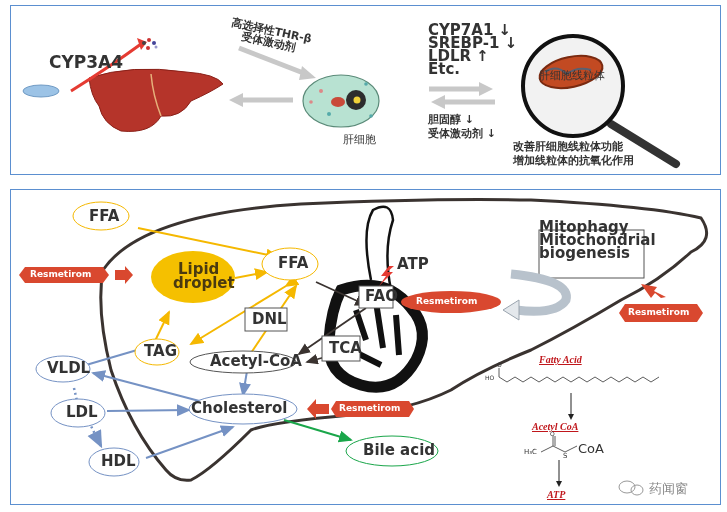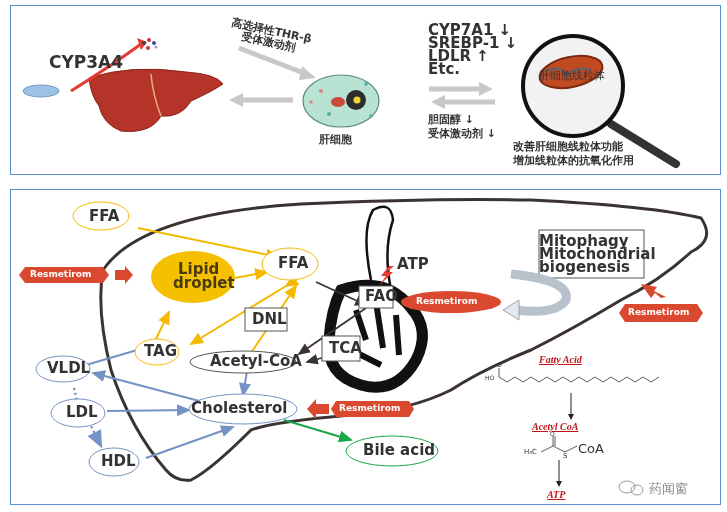--- a/index.html
+++ b/index.html
@@ -61,21 +61,21 @@
       <circle cx="562" cy="80" r="50" fill="#f2f2f2" stroke="#111" stroke-width="4"></circle>
       <ellipse cx="560" cy="66" rx="32" ry="15" fill="#c24a22" stroke="#7a2a10" stroke-width="2" transform="rotate(-12 560 66)"></ellipse>
       <path d="M534 66 Q545 58 556 68 Q566 60 580 64" stroke="#5a6070" stroke-width="2" fill="none"></path>
     </g>
   </svg>
 
   <div class="t en" style="left:38px;top:50px;font-size:17px">CYP3A4</div>
   <div class="t cn" style="left:222px;top:10px;transform:rotate(12deg);transform-origin:left top">高选择性THR-β</div>
   <div class="t cn" style="left:232px;top:24px;transform:rotate(12deg);transform-origin:left top">受体激动剂</div>
 
-  <div class="t cn" style="left:308px;top:127px;font-weight:bold">肝细胞</div>
+  <div class="t cn" style="left:332px;top:127px;font-weight:normal">肝细胞</div>
 
   <div style="position:absolute;left:417px;top:18px">
     <div class="t en" style="position:static">CYP7A1 ↓</div>
     <div class="t en" style="position:static">SREBP-1 ↓</div>
     <div class="t en" style="position:static">LDLR ↑</div>
     <div class="t en" style="position:static">Etc.</div>
   </div>
   <div style="position:absolute;left:417px;top:107px">
     <div class="t cn" style="position:static">胆固醇 ↓</div>
     <div class="t cn" style="position:static">受体激动剂 ↓</div>
@@ -188,21 +188,21 @@
   <div class="t en" style="left:241px;top:123px">DNL</div>
   <div class="t en" style="left:199px;top:165px">Acetyl-CoA</div>
   <div class="t en" style="left:354px;top:100px">FAO</div>
   <div class="t en" style="left:318px;top:152px">TCA</div>
   <div class="t en" style="left:386px;top:68px">ATP</div>
   <div class="t en" style="left:36px;top:172px">VLDL</div>
   <div class="t en" style="left:55px;top:216px">LDL</div>
   <div class="t en" style="left:90px;top:265px">HDL</div>
   <div class="t en" style="left:180px;top:212px">Cholesterol</div>
   <div class="t en" style="left:352px;top:254px">Bile acid</div>
-  <div style="position:absolute;left:528px;top:45px;width:82px;text-align:left">
+  <div style="position:absolute;left:528px;top:31px;width:82px;text-align:left">
     <div class="en">Mitophagy</div>
     <div class="en">Mitochondrial</div>
     <div class="en">biogenesis</div>
   </div>
 
   <div class="t" style="left:19px;top:79px;font-size:9px;font-weight:bold;color:#fff">Resmetirom</div>
   <div class="t" style="left:405px;top:106px;font-size:9px;font-weight:bold;color:#fff">Resmetirom</div>
   <div class="t" style="left:617px;top:117px;font-size:9px;font-weight:bold;color:#fff">Resmetirom</div>
   <div class="t" style="left:328px;top:213px;font-size:9px;font-weight:bold;color:#fff">Resmetirom</div>
 

